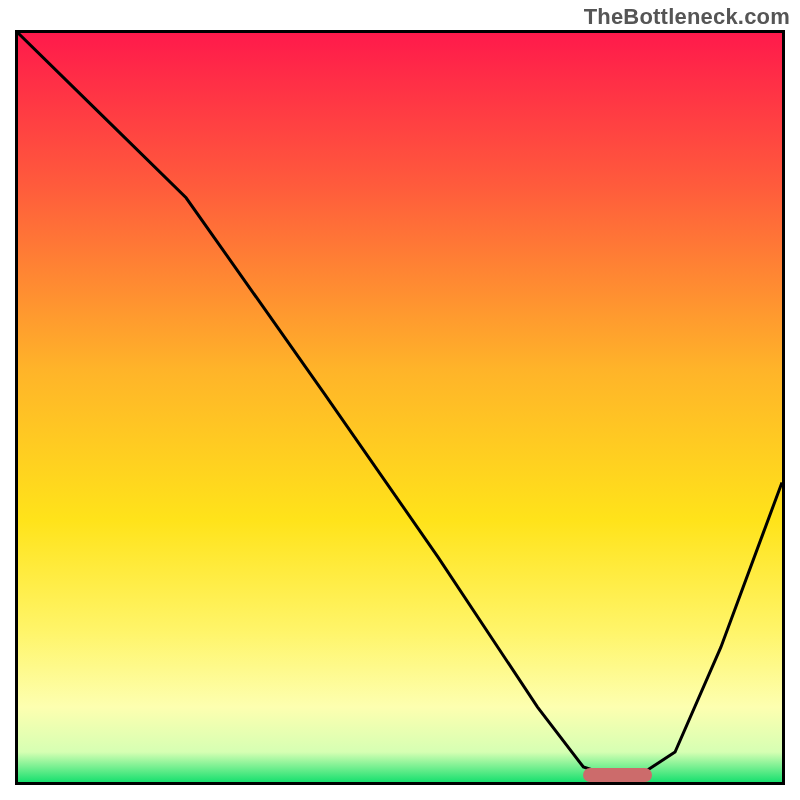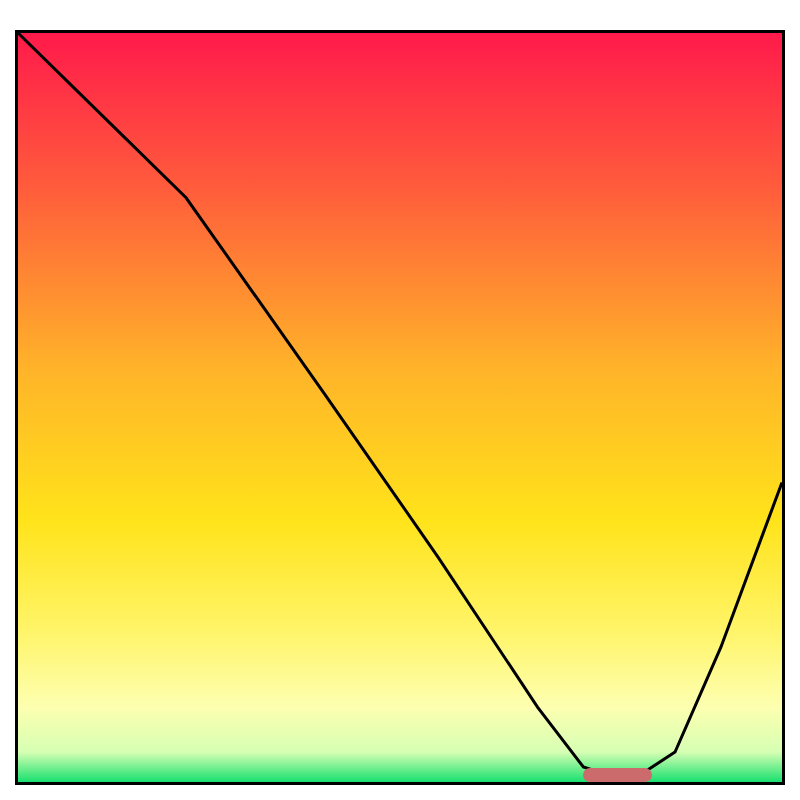--- a/index.html
+++ b/index.html
@@ -52,20 +52,21 @@
     height: 14px;
     border-radius: 7px;
     background: #cc6b6b;
   }
 </style>
 </head>
 <body>
 
 <div class="container">
 
+  <div class="watermark">TheBottleneck.com</div>
 
   <div class="plot-area">
     <div class="gradient-bg" style="background: linear-gradient(rgb(255, 26, 75) 0%, rgb(255, 90, 60) 20%, rgb(255, 180, 41) 45%, rgb(255, 227, 26) 65%, rgb(255, 245, 106) 80%, rgb(253, 255, 176) 90%, rgb(214, 255, 179) 96%, rgb(24, 224, 111) 100%);"></div>
 
     <svg class="curve" viewBox="0 0 100 100" preserveAspectRatio="none">
       <path fill="none" stroke="#000000" stroke-width="0.45" vector-effect="non-scaling-stroke" d="M 0.00 0.00 L 10.00 10.00 L 22.00 22.00 L 40.00 48.00 L 55.00 70.00 L 68.00 90.00 L 74.00 98.00 L 80.00 100.00 L 86.00 96.00 L 92.00 82.00 L 100.00 60.00" style="stroke-width: 3px;"></path>
     </svg>
 
     <div class="optimal-marker" style="left: 565.36px; width: 68.76px; bottom: 0px; background: rgb(204, 107, 107);"></div>
   </div>

